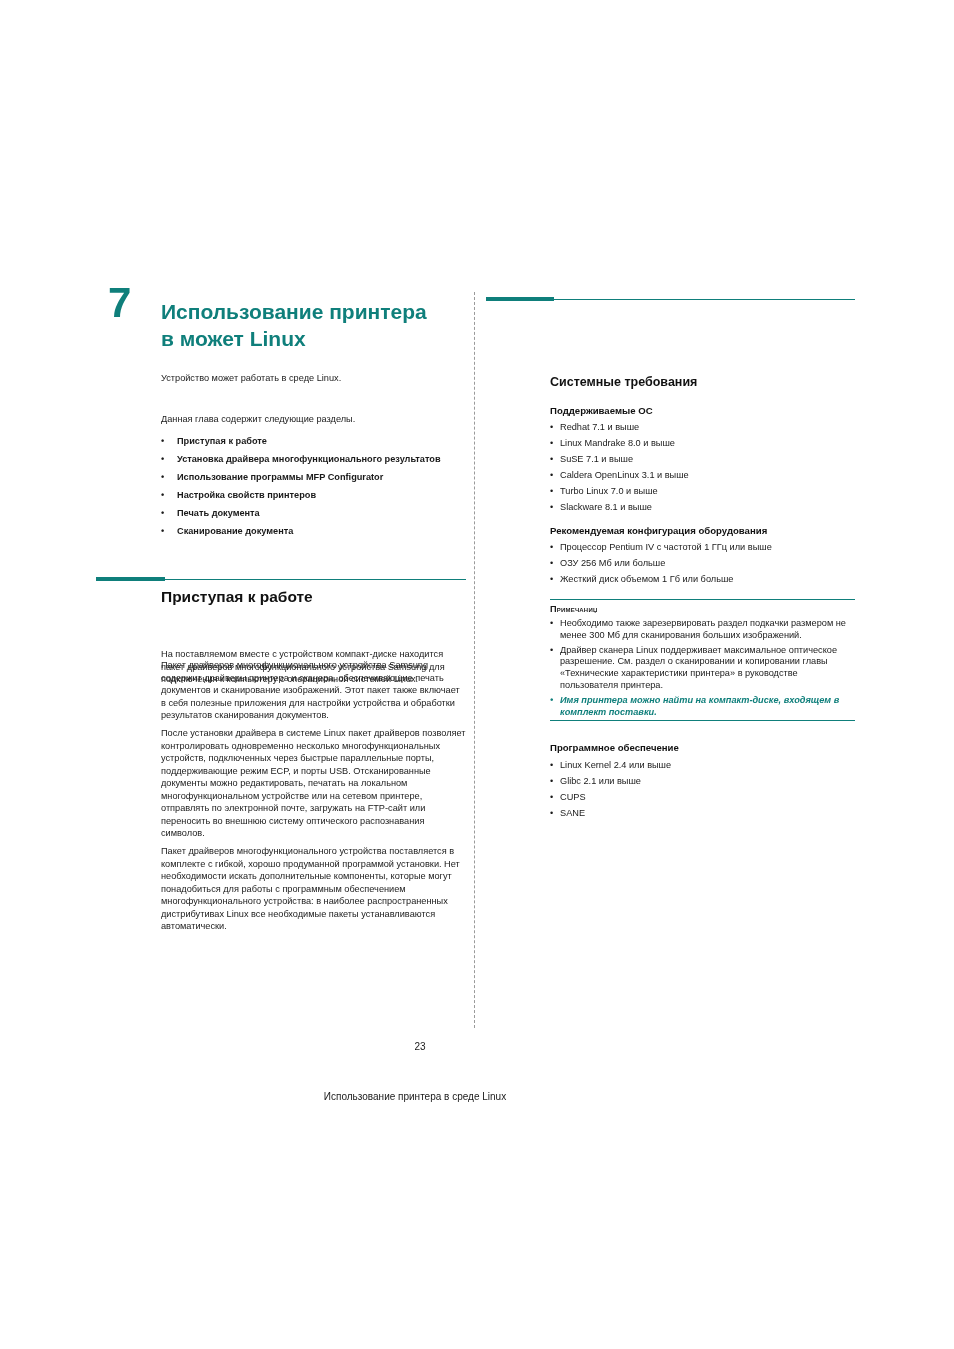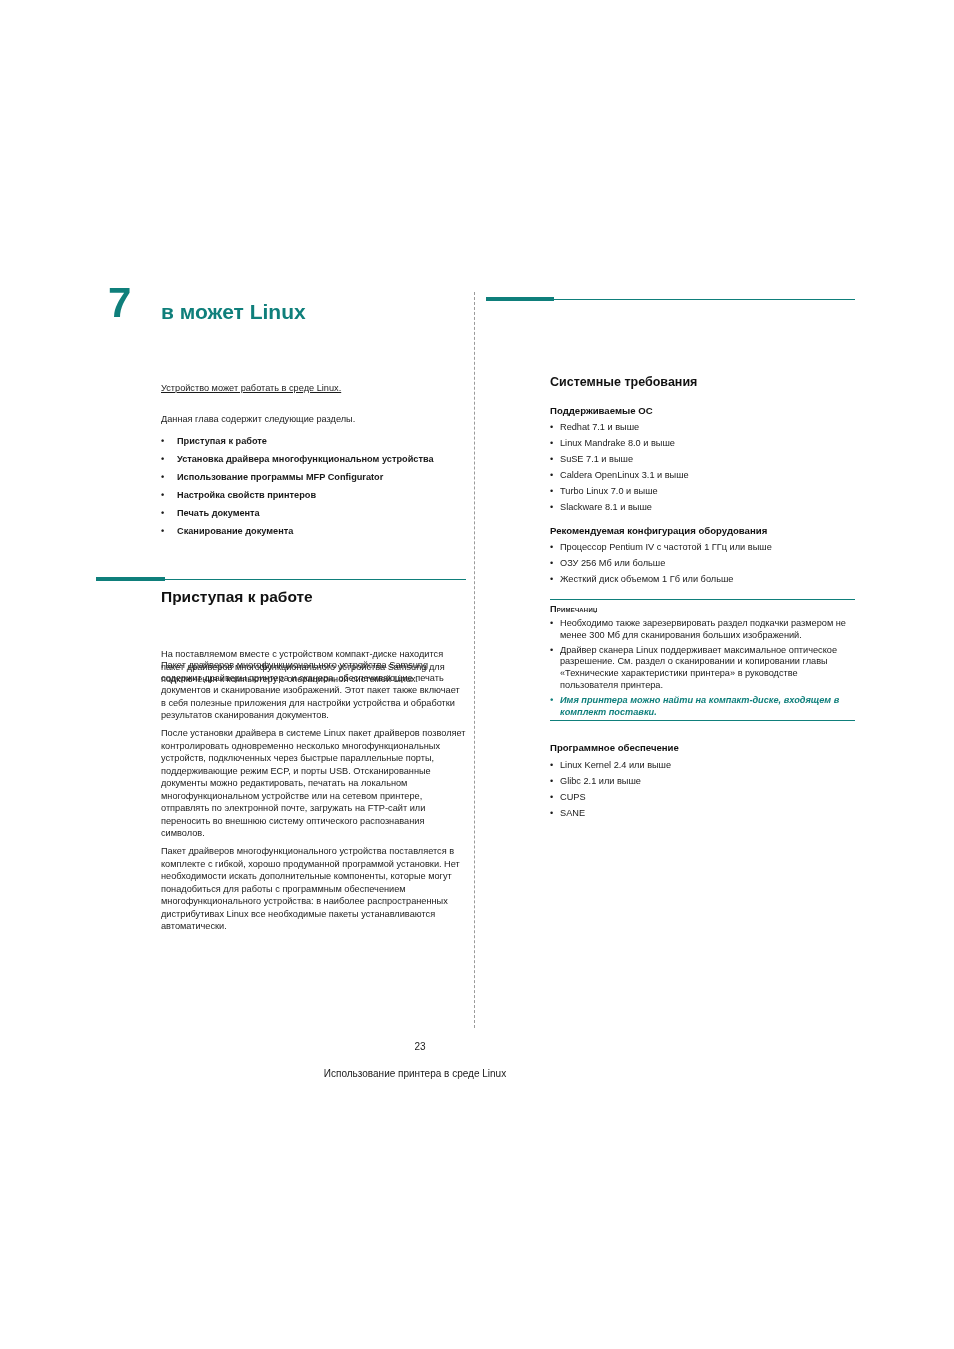--- a/index.html
+++ b/index.html
@@ -4,21 +4,21 @@
 <style>
   html, body { margin: 0; padding: 0; background: #ffffff; }
   body { width: 954px; height: 1349px; position: relative; overflow: hidden;
          font-family: "Liberation Sans", sans-serif; color: #1a1a1a; }
   .abs { position: absolute; }
 
   #chap-num { left: 108px; top: 282px; font-size: 42px; font-weight: bold; color: #0f7f7b; line-height: 1; }
   #chap-title { left: 161px; top: 298px; font-size: 21px; font-weight: bold; color: #0f7f7b; line-height: 27px; }
 
   .small { font-size: 9.2px; line-height: 12.5px; }
-  #intro1 { left: 161px; top: 382px; text-decoration: underline; }
+  #intro1 { left: 161px; top: 372px; }
   #intro2 { left: 161px; top: 413px; }
 
   ul.toc { position: absolute; left: 161px; top: 432px; margin: 0; padding: 0; list-style: none; }
   ul.toc li { font-size: 9.2px; font-weight: bold; line-height: 18px; position: relative; padding-left: 16px; }
   ul.toc li .bul { position: absolute; left: 0; top: 0; }
 
   .rule-line { position: absolute; height: 1px; background: #0f7f7b; }
   .rule-bar { position: absolute; height: 4px; background: #0f7f7b; }
 
   .h2 { font-size: 15.5px; font-weight: bold; line-height: 23px; color: #111; }
@@ -34,36 +34,37 @@
   ul.blist li .bul { position: absolute; left: 0; top: 0; }
 
   ul.notes { position: absolute; left: 550px; top: 618px; margin: 0; padding: 0; list-style: none; width: 305px; }
   ul.notes li { font-size: 9.2px; line-height: 11.8px; position: relative; padding-left: 10px; margin-bottom: 3px; }
   ul.notes li .bul { position: absolute; left: 0; top: 0; }
   ul.notes li.em { color: #0f7f7b; font-weight: bold; font-style: italic; }
 
   #note-label { left: 550px; top: 604px; font-size: 9.2px; font-weight: bold; font-variant: small-caps; letter-spacing: 0.2px; text-align: right; }
 
   #page-num { left: 0; width: 840px; top: 1041px; text-align: center; font-size: 10px; }
-  #footer-title { left: 0; width: 830px; top: 1068px; text-align: center; font-size: 10px; }
+  #footer-title { left: 0; width: 830px; top: 1091px; text-align: center; font-size: 10px; }
 </style>
 </head>
 <body>
 
 <div id="chap-num" class="abs">7</div>
 <div id="chap-title" class="abs">
+  <div>Использование принтера</div>
   <div>в может Linux</div>
 </div>
 
 <div id="intro1" class="abs small">Устройство может работать в среде Linux.</div>
 <div id="intro2" class="abs small">Данная глава содержит следующие разделы.</div>
 
 <ul class="toc">
   <li><span class="bul">•</span><span>Приступая к работе</span></li>
-  <li><span class="bul">•</span><span>Установка драйвера многофункциональном устройства</span></li>
+  <li><span class="bul">•</span><span>Установка драйвера многофункционального результатов</span></li>
   <li><span class="bul">•</span><span>Использование программы MFP Configurator</span></li>
   <li><span class="bul">•</span><span>Настройка свойств принтеров</span></li>
   <li><span class="bul">•</span><span>Печать документа</span></li>
   <li><span class="bul">•</span><span>Сканирование документа</span></li>
 </ul>
 
 <div class="rule-bar" style="left:96px; top:577px; width:69px;"></div>
 <div class="rule-line" style="left:96px; top:579px; width:370px;"></div>
 <div class="abs h2" style="left:161px; top:585px;">Приступая к работе</div>
 

